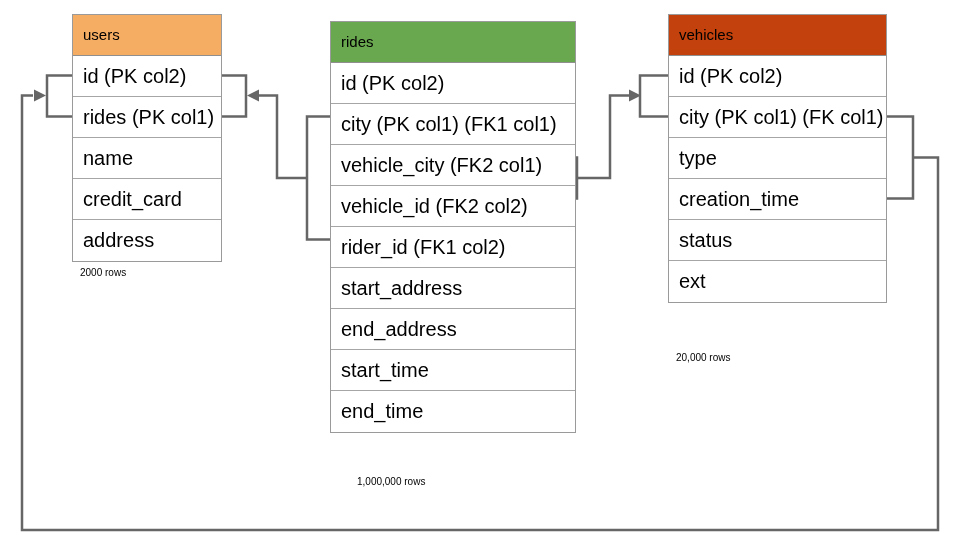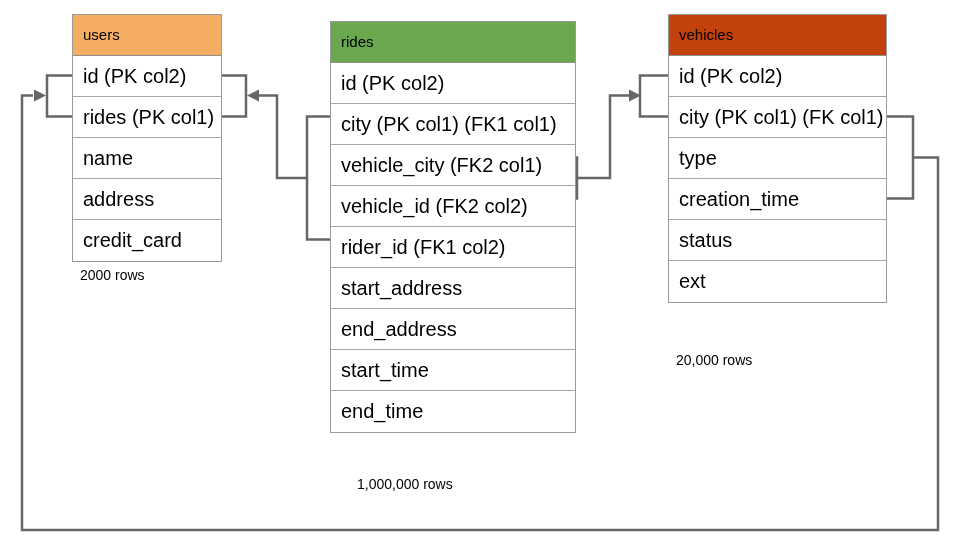--- a/index.html
+++ b/index.html
@@ -37,21 +37,21 @@
     box-sizing: border-box;
     white-space: nowrap;
     overflow: hidden;
   }
   .tbl .row:last-child { border-bottom: none; }
   .tbl-users    { left: 72px;  top: 14px; width: 150px; }
   .tbl-rides    { left: 330px; top: 21px; width: 246px; }
   .tbl-vehicles { left: 668px; top: 14px; width: 219px; }
   .rowcount {
     position: absolute;
-    font-size: 14px;
+    font-size: 10px;
     color: #000000;
     white-space: nowrap;
     text-align: right;
   }
   .rc-users    { left: 80px;  top: 267px; }
   .rc-rides    { left: 357px; top: 476px; }
   .rc-vehicles { left: 676px; top: 352px; }
   .overlay {
     position: absolute;
     left: 0; top: 0;
@@ -87,22 +87,22 @@
       <polyline class="conn" points="913,157.5 938,157.5 938,530 22,530 22,95.5 33,95.5"></polyline>
       <polygon class="arrow" points="46,95.5 34,89.5 34,101.5"></polygon>
     </g>
   </svg>
 
   <div class="tbl tbl-users">
     <div class="hdr" style="background-color: rgb(245, 172, 99);">users</div>
     <div class="row">id (PK col2)</div>
     <div class="row">rides (PK col1)</div>
     <div class="row">name</div>
+    <div class="row">credit_card</div>
     <div class="row">address</div>
-    <div class="row">credit_card</div>
   </div>
   <div class="rowcount rc-users">2000 rows</div>
 
   <div class="tbl tbl-rides">
     <div class="hdr" style="background-color: rgb(106, 168, 79);">rides</div>
     <div class="row">id (PK col2)</div>
     <div class="row">city (PK col1) (FK1 col1)</div>
     <div class="row">vehicle_city (FK2 col1)</div>
     <div class="row">vehicle_id (FK2 col2)</div>
     <div class="row">rider_id (FK1 col2)</div>

